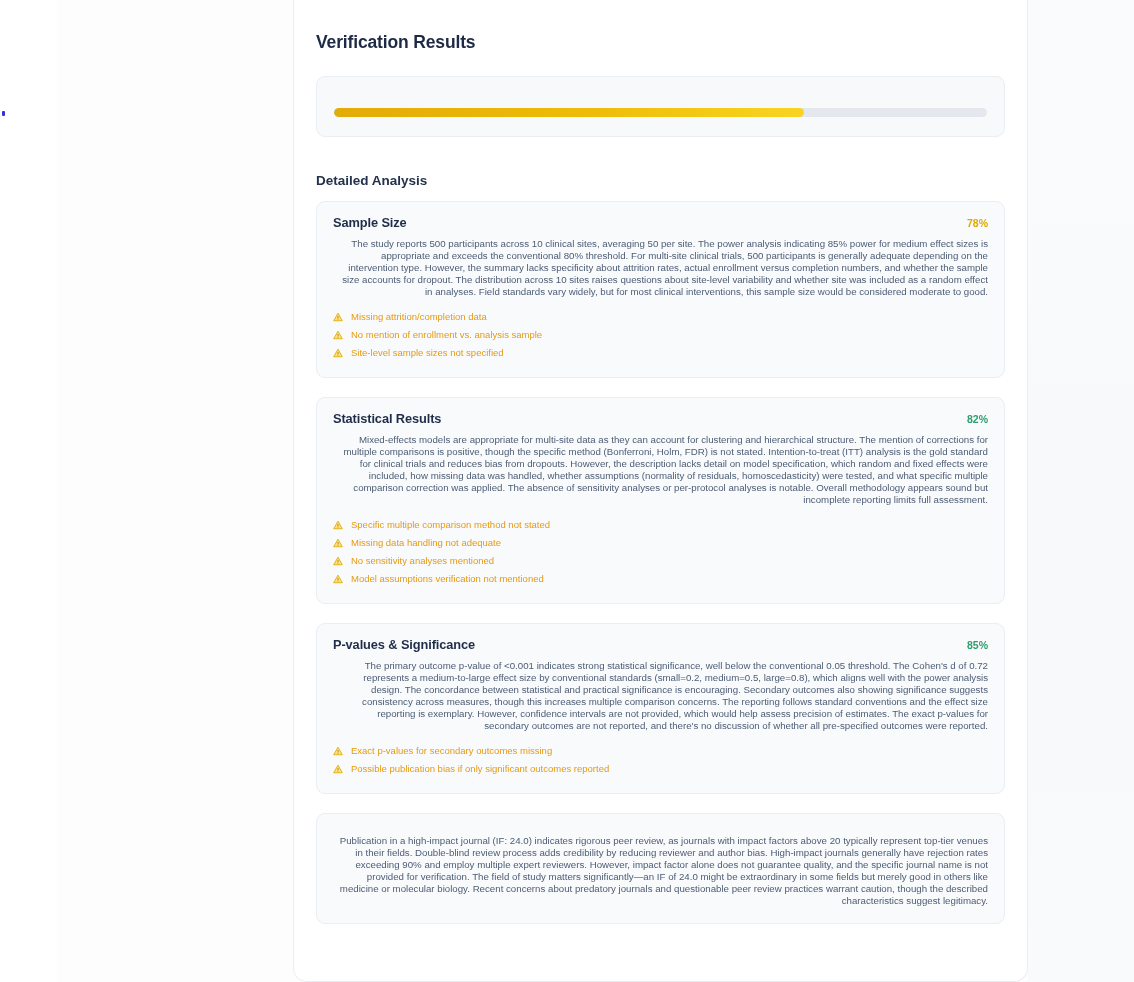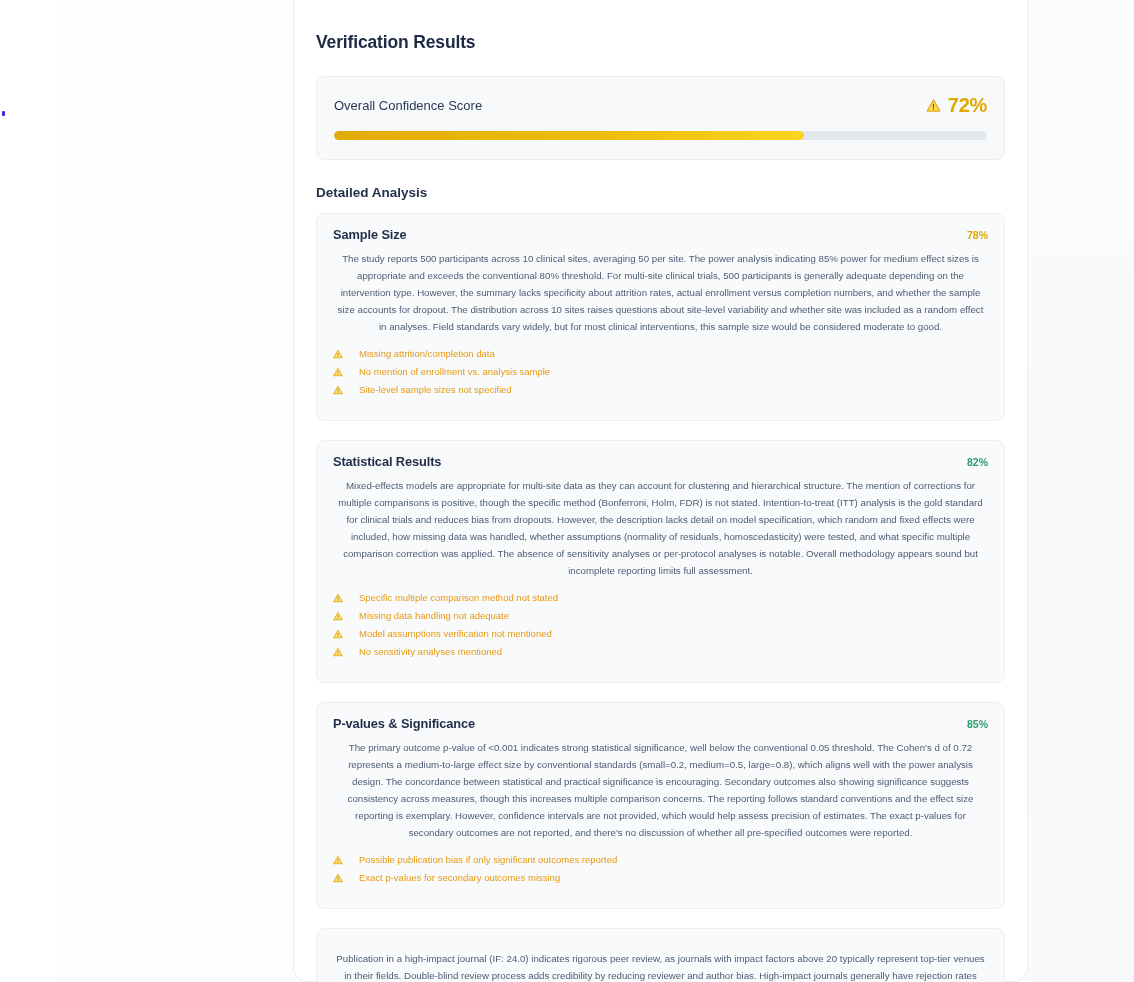--- a/index.html
+++ b/index.html
@@ -114,38 +114,38 @@
     overflow: hidden;
   }
 
   .progress-fill {
     height: 100%;
     border-radius: 6px;
   }
 
   
   .section-heading {
-    margin-top: 25px;
+    margin-top: 36px;
     font-size: 13.5px;
     color: #23324d;
   }
 
   
   .analysis-list {
     margin-top: 13px;
     display: flex;
     flex-direction: column;
     gap: 19px;
   }
 
   .analysis-card {
     background: #f8fafc;
     border: 1px solid #eaeef3;
     border-radius: 9px;
-    padding: 13px 16px 22px 16px;
+    padding: 13px 16px 16px 16px;
   }
 
   .analysis-head {
     display: flex;
     align-items: baseline;
     justify-content: space-between;
   }
 
   .analysis-title {
     font-size: 12.8px;
@@ -155,37 +155,37 @@
   }
 
   .analysis-score {
     font-size: 10.5px;
     font-weight: bold;
   }
 
   .analysis-body {
     margin-top: 8px;
     font-size: 9.7px;
-    line-height: 17px;
+    line-height: 12px;
     color: #4d5c74;
-    text-align: center;
+    text-align: right;
   }
 
   .warning-list {
     margin-top: 11px;
     list-style: none;
     display: flex;
     flex-direction: column;
     gap: 2px;
   }
 
   .warning-item {
     display: flex;
     align-items: center;
-    gap: 16px;
+    gap: 8px;
     font-size: 9.5px;
     line-height: 16px;
     color: #e8990f;
   }
 
   .warn-icon {
     flex: 0 0 auto;
     width: 10px;
     height: 10px;
     display: block;
@@ -204,31 +204,20 @@
   <div class="edge-dot"></div>
 
   <div class="page-surface">
     <div class="right-panel"></div>
 
     <div class="content-card">
 
       <h1 class="page-title">Verification Results</h1>
 
       <div class="confidence-panel">
-        <div class="confidence-row">
-          <span class="confidence-label">Overall Confidence Score</span>
-          <span class="confidence-value-wrap">
-            <svg class="warn-icon warn-icon-lg" viewBox="0 0 24 24">
-              <path d="M12 2.8 L22.4 21 L1.6 21 Z" fill="#ffd84d" stroke="#d8a008" stroke-width="1.6" stroke-linejoin="round"></path>
-              <rect x="11.1" y="9.2" width="1.8" height="6.2" fill="#6b4e00"></rect>
-              <rect x="11.1" y="16.6" width="1.8" height="1.9" fill="#6b4e00"></rect>
-            </svg>
-            <span class="confidence-value" style="color:#e0a800">72%</span>
-          </span>
-        </div>
         <div class="progress-track">
           <div class="progress-fill" style="width:72%; background:linear-gradient(90deg,#e3ab07 0%,#eebc08 55%,#f8d521 100%);"></div>
         </div>
       </div>
 
       <h2 class="section-heading">Detailed Analysis</h2>
 
       <div class="analysis-list" id="analysis-list">
           <div class="analysis-card">
             <div class="analysis-head">
@@ -285,54 +274,54 @@
                   <rect x="11.2" y="16.4" width="1.6" height="1.8" fill="#8a6300"></rect>
                 </svg>
                 <span>Missing data handling not adequate</span>
               </li>
               <li class="warning-item">
                 <svg class="warn-icon" viewBox="0 0 24 24">
                   <path d="M12 2.8 L22.4 21 L1.6 21 Z" fill="#ffe07a" stroke="#e0a800" stroke-width="2" stroke-linejoin="round"></path>
                   <rect x="11.2" y="9.4" width="1.6" height="5.8" fill="#8a6300"></rect>
                   <rect x="11.2" y="16.4" width="1.6" height="1.8" fill="#8a6300"></rect>
                 </svg>
+                <span>No sensitivity analyses mentioned</span>
+              </li>
+              <li class="warning-item">
+                <svg class="warn-icon" viewBox="0 0 24 24">
+                  <path d="M12 2.8 L22.4 21 L1.6 21 Z" fill="#ffe07a" stroke="#e0a800" stroke-width="2" stroke-linejoin="round"></path>
+                  <rect x="11.2" y="9.4" width="1.6" height="5.8" fill="#8a6300"></rect>
+                  <rect x="11.2" y="16.4" width="1.6" height="1.8" fill="#8a6300"></rect>
+                </svg>
                 <span>Model assumptions verification not mentioned</span>
-              </li>
-              <li class="warning-item">
-                <svg class="warn-icon" viewBox="0 0 24 24">
-                  <path d="M12 2.8 L22.4 21 L1.6 21 Z" fill="#ffe07a" stroke="#e0a800" stroke-width="2" stroke-linejoin="round"></path>
-                  <rect x="11.2" y="9.4" width="1.6" height="5.8" fill="#8a6300"></rect>
-                  <rect x="11.2" y="16.4" width="1.6" height="1.8" fill="#8a6300"></rect>
-                </svg>
-                <span>No sensitivity analyses mentioned</span>
               </li>
             </ul>
           </div>
           <div class="analysis-card">
             <div class="analysis-head">
               <span class="analysis-title">P-values &amp; Significance</span>
               <span class="analysis-score" style="color: rgb(47, 158, 110);">85%</span>
             </div>
             <p class="analysis-body">The primary outcome p-value of &lt;0.001 indicates strong statistical significance, well below the conventional 0.05 threshold. The Cohen's d of 0.72 represents a medium-to-large effect size by conventional standards (small=0.2, medium=0.5, large=0.8), which aligns well with the power analysis design. The concordance between statistical and practical significance is encouraging. Secondary outcomes also showing significance suggests consistency across measures, though this increases multiple comparison concerns. The reporting follows standard conventions and the effect size reporting is exemplary. However, confidence intervals are not provided, which would help assess precision of estimates. The exact p-values for secondary outcomes are not reported, and there's no discussion of whether all pre-specified outcomes were reported.</p>
             <ul class="warning-list">
               <li class="warning-item">
                 <svg class="warn-icon" viewBox="0 0 24 24">
                   <path d="M12 2.8 L22.4 21 L1.6 21 Z" fill="#ffe07a" stroke="#e0a800" stroke-width="2" stroke-linejoin="round"></path>
                   <rect x="11.2" y="9.4" width="1.6" height="5.8" fill="#8a6300"></rect>
                   <rect x="11.2" y="16.4" width="1.6" height="1.8" fill="#8a6300"></rect>
                 </svg>
+                <span>Exact p-values for secondary outcomes missing</span>
+              </li>
+              <li class="warning-item">
+                <svg class="warn-icon" viewBox="0 0 24 24">
+                  <path d="M12 2.8 L22.4 21 L1.6 21 Z" fill="#ffe07a" stroke="#e0a800" stroke-width="2" stroke-linejoin="round"></path>
+                  <rect x="11.2" y="9.4" width="1.6" height="5.8" fill="#8a6300"></rect>
+                  <rect x="11.2" y="16.4" width="1.6" height="1.8" fill="#8a6300"></rect>
+                </svg>
                 <span>Possible publication bias if only significant outcomes reported</span>
-              </li>
-              <li class="warning-item">
-                <svg class="warn-icon" viewBox="0 0 24 24">
-                  <path d="M12 2.8 L22.4 21 L1.6 21 Z" fill="#ffe07a" stroke="#e0a800" stroke-width="2" stroke-linejoin="round"></path>
-                  <rect x="11.2" y="9.4" width="1.6" height="5.8" fill="#8a6300"></rect>
-                  <rect x="11.2" y="16.4" width="1.6" height="1.8" fill="#8a6300"></rect>
-                </svg>
-                <span>Exact p-values for secondary outcomes missing</span>
               </li>
             </ul>
           </div>
           <div class="analysis-card">
             <p class="analysis-body">Publication in a high-impact journal (IF: 24.0) indicates rigorous peer review, as journals with impact factors above 20 typically represent top-tier venues in their fields. Double-blind review process adds credibility by reducing reviewer and author bias. High-impact journals generally have rejection rates exceeding 90% and employ multiple expert reviewers. However, impact factor alone does not guarantee quality, and the specific journal name is not provided for verification. The field of study matters significantly—an IF of 24.0 might be extraordinary in some fields but merely good in others like medicine or molecular biology. Recent concerns about predatory journals and questionable peer review practices warrant caution, though the described characteristics suggest legitimacy.</p>
           </div>
         </div>
 
     </div>
   </div>

